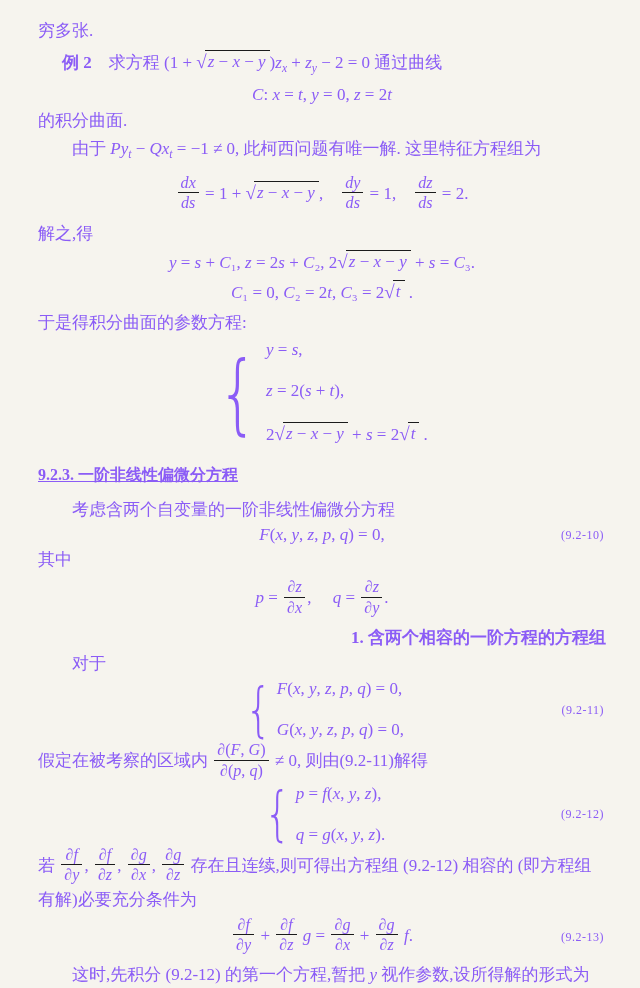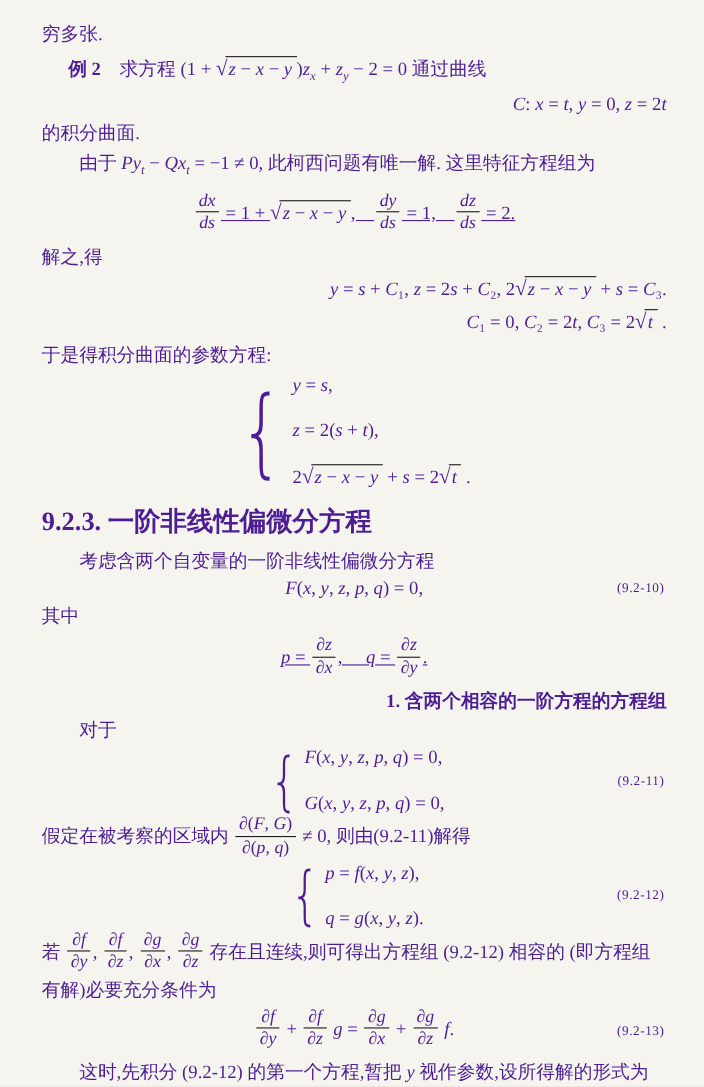--- a/index.html
+++ b/index.html
@@ -4,49 +4,49 @@
 <style>
   html,body{margin:0;padding:0;background:#dedbd4;}
   .page{
     position:relative;
     width:640px;height:988px;
     margin:0 auto;
     background:#f6f4ee;
     box-sizing:border-box;
     padding:18px 34px 0 38px;
     font-family:"Liberation Serif","DejaVu Serif",serif;
-    color:#4c1d95;
+    color:#8b5cf6;
     overflow:hidden;
   }
   .t{font-size:17px;line-height:26px;margin:0;}
   .indent{text-indent:2em;}
-  .center{text-align:right;}
+  .center{text-align:center;}
   .math i{font-family:"Liberation Serif","DejaVu Serif",serif;}
   sub{font-size:0.68em;}
   
   .eqrow{position:relative;display:flex;justify-content:center;align-items:center;font-size:17px;}
   .eqnum{position:absolute;right:2px;top:50%;transform:translateY(-50%);font-size:12px;letter-spacing:0.5px;}
   
   .fr{display:inline-flex;flex-direction:column;vertical-align:middle;text-align:center;margin:0 2px;font-size:0.95em;position:relative;top:-2px;}
   .fn{border-bottom:1.4px solid #1b1b1b;padding:0 3px;line-height:1.2;}
   .fd{padding:0 3px;line-height:1.2;}
   
   .sq{display:inline-flex;align-items:flex-start;}
   .rad{font-size:1.12em;line-height:1.25;margin-right:-2px;}
   .sqb{border-top:1.4px solid #1b1b1b;padding:0 4px 0 3px;line-height:1.35;}
   
   .sys{display:flex;align-items:center;}
   .brace{font-family:"DejaVu Sans",sans-serif;font-weight:200;transform:scaleX(.72);transform-origin:center;}
   .b2{font-size:58px;line-height:1;}
   .b3{font-size:88px;line-height:1;}
   .syslines{display:flex;flex-direction:column;gap:21px;text-align:left;}
   .sysleft{justify-content:flex-start;padding-left:172px;}
-  .h{font-size:24px;font-weight:bold;margin:16px 0 8px 0;line-height:28px;}
+  .h{font-size:16px;font-weight:bold;margin:16px 0 8px 0;line-height:28px;text-decoration:underline;}
   .bold{font-weight:bold;}
-  .m6{margin:6px 0;text-decoration:underline;}
+  .m6{margin:6px 0;}
   .m4{margin:4px 0;}
   .m2{margin:2px 0;}
 </style>
 </head>
 <body>
 
 <div class="page">
 
   <p class="t">穷多张.</p>
 

